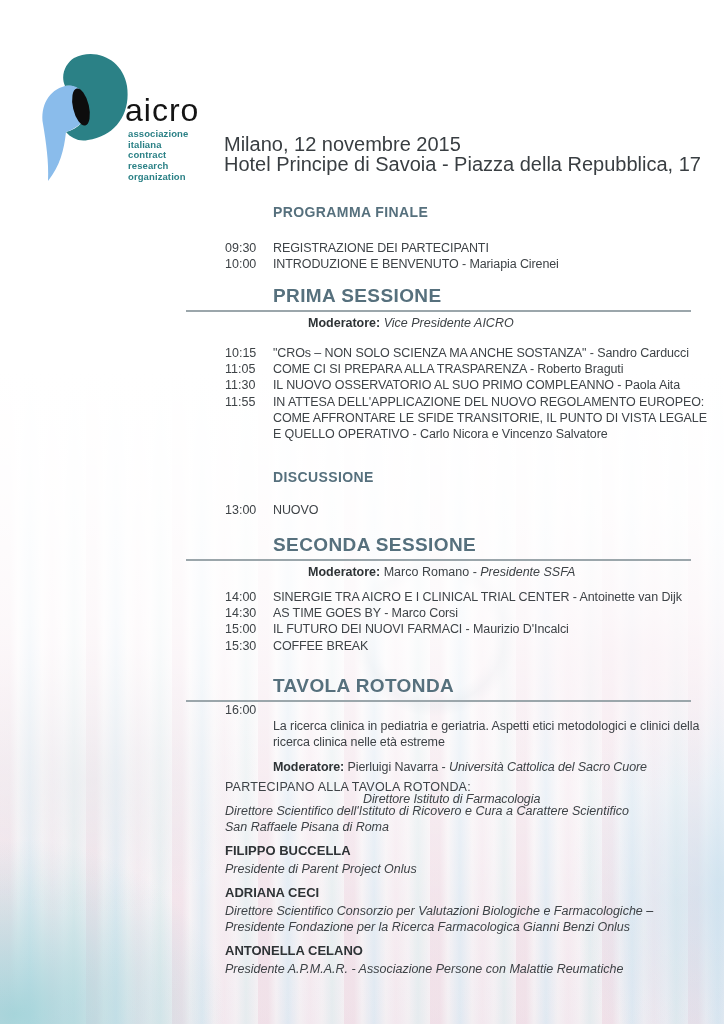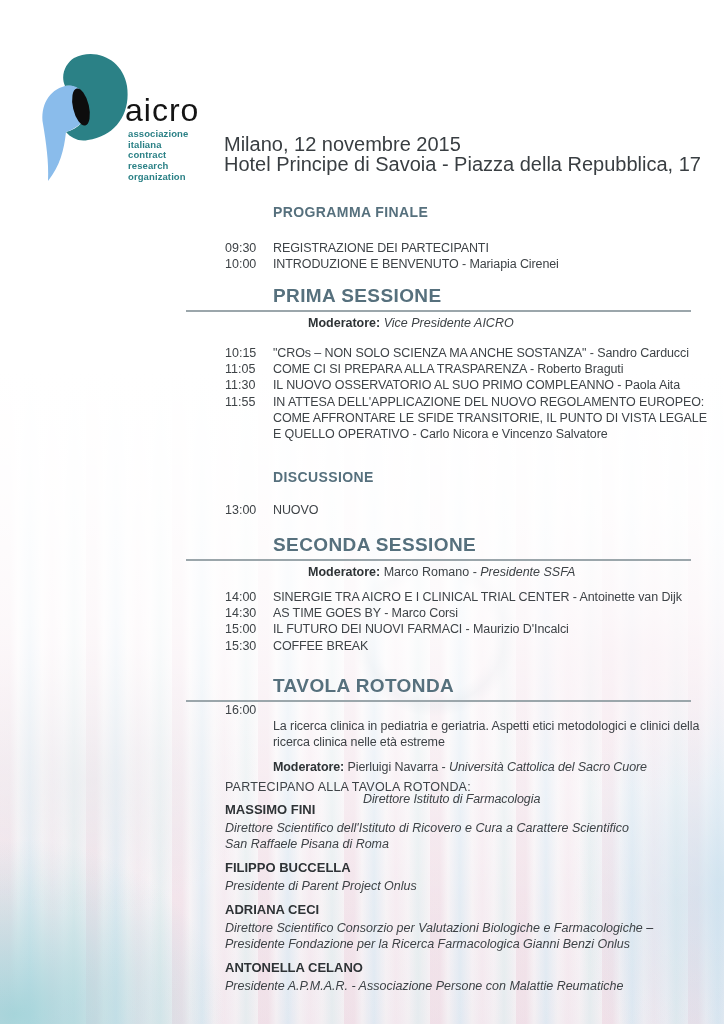--- a/index.html
+++ b/index.html
@@ -177,21 +177,20 @@
 ricerca clinica nelle età estreme</span>
           <span class="rt-mod" style="display:block;"><span class="mlabel">Moderatore:</span><span> Pierluigi Navarra - </span><span class="mitalic">Università Cattolica del Sacro Cuore</span></span>
           <span class="rt-mod2" style="display:block;">Direttore Istituto di Farmacologia</span>
         </span>
       </div>
     </div>
 
     <div class="abs ppl-label">PARTECIPANO ALLA TAVOLA ROTONDA:</div>
     <div class="abs ppl">
       <div class="person">
-        <div class="pname">MASSIMO FINI</div>
         <div class="prole">Direttore Scientifico dell'Istituto di Ricovero e Cura a Carattere Scientifico
 San Raffaele Pisana di Roma</div>
       </div>
       <div class="person">
         <div class="pname">FILIPPO BUCCELLA</div>
         <div class="prole">Presidente di Parent Project Onlus</div>
       </div>
       <div class="person">
         <div class="pname">ADRIANA CECI</div>
         <div class="prole">Direttore Scientifico Consorzio per Valutazioni Biologiche e Farmacologiche –

